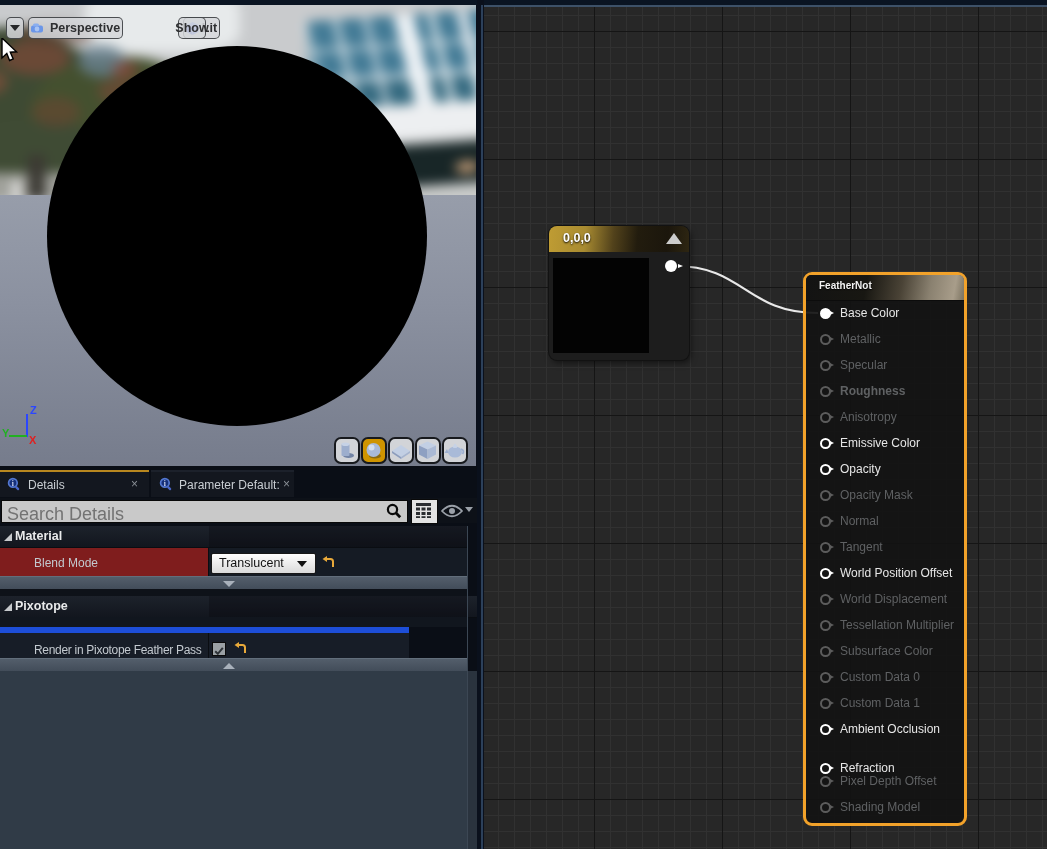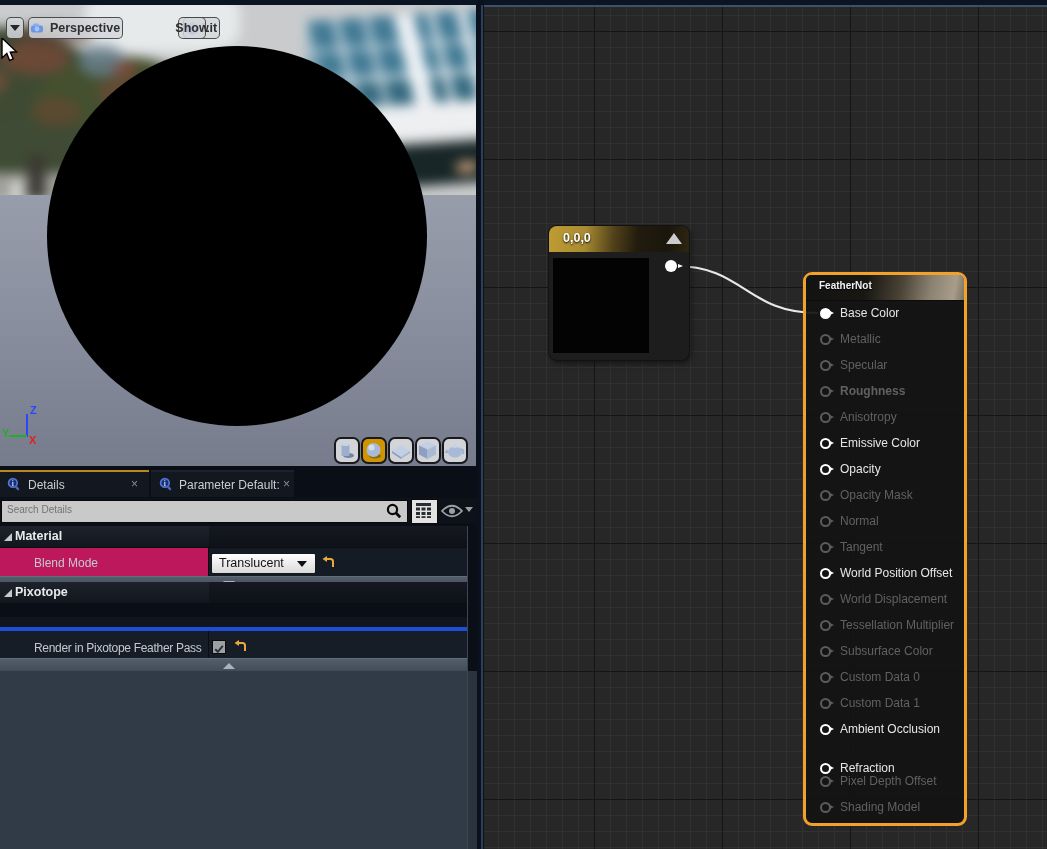--- a/index.html
+++ b/index.html
@@ -191,21 +191,21 @@
       <circle cx="6.3" cy="6.3" r="4.6" fill="#16307a" stroke="#5377d0" stroke-width="1.8"></circle>
       <rect x="9.5" y="9.5" width="5" height="2.4" rx="1" fill="#4a67c8" transform="rotate(45 10 10)"></rect>
       <text x="6.3" y="9.2" font-size="8" font-weight="bold" fill="#cdd6f0" text-anchor="middle" font-family="Liberation Serif,serif">i</text>
     </svg>
     <span style="position:absolute;left:28px;top:6px;">Parameter Default:</span>
     <span style="position:absolute;left:132px;top:5px;color:#8a8f96;font-size:12px;">×</span>
   </div>
 
   <div class="abs" style="left:0;top:32px;width:477px;height:25px;background:#0d1118;"></div>
   <div class="abs" style="left:1px;top:34px;width:405px;height:21px;background:#c9c9c9;border:1px solid #090909;">
-    <span style="position:absolute;left:5px;top:3px;font-size:10px;color:#737373;">Search Details</span>
+    <span style="position:absolute;left:5px;top:3px;font-size:18px;color:#737373;">Search Details</span>
     <svg width="16" height="16" viewBox="0 0 16 16" style="position:absolute;right:5px;top:2px;">
       <circle cx="6.5" cy="6.5" r="4.6" fill="none" stroke="#0a0a0a" stroke-width="2.2"></circle>
       <line x1="10" y1="10" x2="14.2" y2="14.2" stroke="#0a0a0a" stroke-width="2.8"></line>
     </svg>
   </div>
   <div class="abs" style="left:411px;top:33px;width:25px;height:23px;background:#e3e3e3;border:1px solid #090909;">
     <svg width="15" height="15" viewBox="0 0 15 15" style="position:absolute;left:4px;top:3px;">
       <g fill="#2a2d31">
         <rect x="0" y="0" width="15" height="3"></rect>
         <rect x="0" y="4.5" width="4" height="3"></rect>
@@ -225,47 +225,47 @@
     <circle cx="11" cy="7" r="3" fill="#9aa0a8"></circle>
   </svg>
   <span style="position:absolute;left:465px;top:41px;display:inline-block;border-left:4.5px solid transparent;border-right:4.5px solid transparent;border-top:5.5px solid #9aa0a8;"></span>
 
   <div class="hdr" style="top:60px;">
     <span style="position:absolute;left:4px;top:7px;display:inline-block;border-left:8px solid transparent;border-bottom:8px solid #c6c9cc;"></span>
     <span style="position:absolute;left:15px;top:3px;">Material</span>
     <div style="position:absolute;left:209px;top:0;width:258px;height:21px;background:rgba(8,10,14,0.35);"></div>
   </div>
 
-  <div class="abs" style="left:0;top:82px;width:467px;height:28px;background:#be185d;">
+  <div class="abs" style="left:0;top:82px;width:467px;height:28px;background:#7f1d1d;">
     <div style="position:absolute;left:208px;top:0;width:1px;height:28px;background:#0a0d12;"></div>
     <div style="position:absolute;left:209px;top:0;width:258px;height:28px;background:#151b24;"></div>
     <span style="position:absolute;left:34px;top:8px;font-size:12px;color:#c3c9cf;">Blend Mode</span>
     <div style="position:absolute;left:211px;top:5px;width:103px;height:19px;background:linear-gradient(#ffffff,#dadada);border:1px solid #181818;border-radius:2px;">
       <span style="position:absolute;left:7px;top:2px;font-size:12.5px;color:#121212;">Translucent</span>
       <span style="position:absolute;right:8px;top:7px;display:inline-block;border-left:5.5px solid transparent;border-right:5.5px solid transparent;border-top:6px solid #101010;"></span>
     </div>
     <svg width="13" height="13" viewBox="0 0 13 13" style="position:absolute;left:322px;top:8px;">
       <path d="M11,11 V5.5 a2.5,2.5 0 0 0 -2.5,-2.5 H4" fill="none" stroke="#e8a93a" stroke-width="2"></path>
       <polygon points="5,0 5,6 0.5,3" fill="#e8a93a"></polygon>
     </svg>
   </div>
 
   <div class="sep" style="top:110px;">
     <span style="position:absolute;left:223px;top:4px;display:inline-block;border-left:6px solid transparent;border-right:6px solid transparent;border-top:6px solid #a9b1bb;"></span>
   </div>
   <div class="abs" style="left:0;top:123px;width:467px;height:7px;background:#0e1219;"></div>
 
-  <div class="hdr" style="top:116px;">
+  <div class="hdr" style="top:130px;padding-left:36px;">
     <span style="position:absolute;left:4px;top:7px;display:inline-block;border-left:8px solid transparent;border-bottom:8px solid #c6c9cc;"></span>
     <span style="position:absolute;left:15px;top:3px;">Pixotope</span>
     <div style="position:absolute;left:209px;top:0;width:258px;height:21px;background:rgba(8,10,14,0.35);"></div>
   </div>
   <div class="abs" style="left:0;top:151px;width:467px;height:10px;background:#11161e;"></div>
 
-  <div class="abs" style="left:0;top:161px;width:467px;height:31px;background:#171d27;border-top:4px solid #1d4ed8;">
+  <div class="abs" style="left:0;top:161px;width:409px;height:31px;background:#171d27;border-top:6px solid #1d4ed8;">
     <div style="position:absolute;left:208px;top:0;width:1px;height:31px;background:#0a0d12;"></div>
     <span style="position:absolute;left:34px;top:10px;font-size:12px;letter-spacing:-0.3px;color:#c3c9cf;">Render in Pixotope Feather Pass</span>
     <div style="position:absolute;left:212px;top:9px;width:12px;height:12px;background:#9ba1a5;border:1px solid #0b0b0b;">
       <svg width="12" height="12" viewBox="0 0 12 12">
           <path d="M2.2,6.2 L4.8,8.8 L9.8,2.8" fill="none" stroke="#2e3338" stroke-width="2"></path>
         </svg>
     </div>
     <svg width="13" height="13" viewBox="0 0 13 13" style="position:absolute;left:234px;top:9px;">
       <path d="M11,11 V5.5 a2.5,2.5 0 0 0 -2.5,-2.5 H4" fill="none" stroke="#e8a93a" stroke-width="2"></path>
       <polygon points="5,0 5,6 0.5,3" fill="#e8a93a"></polygon>

